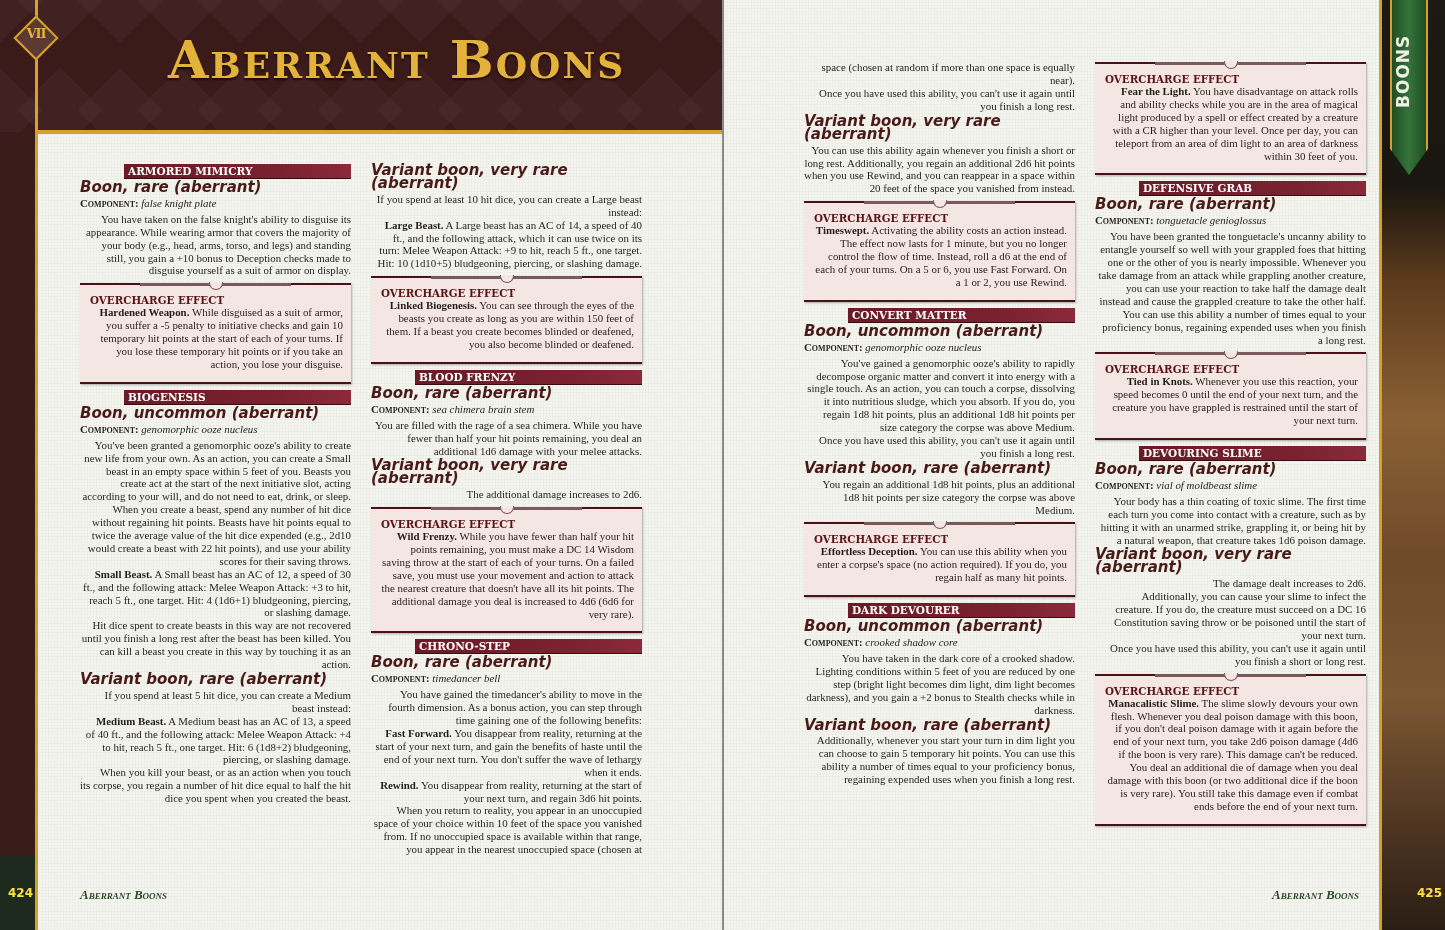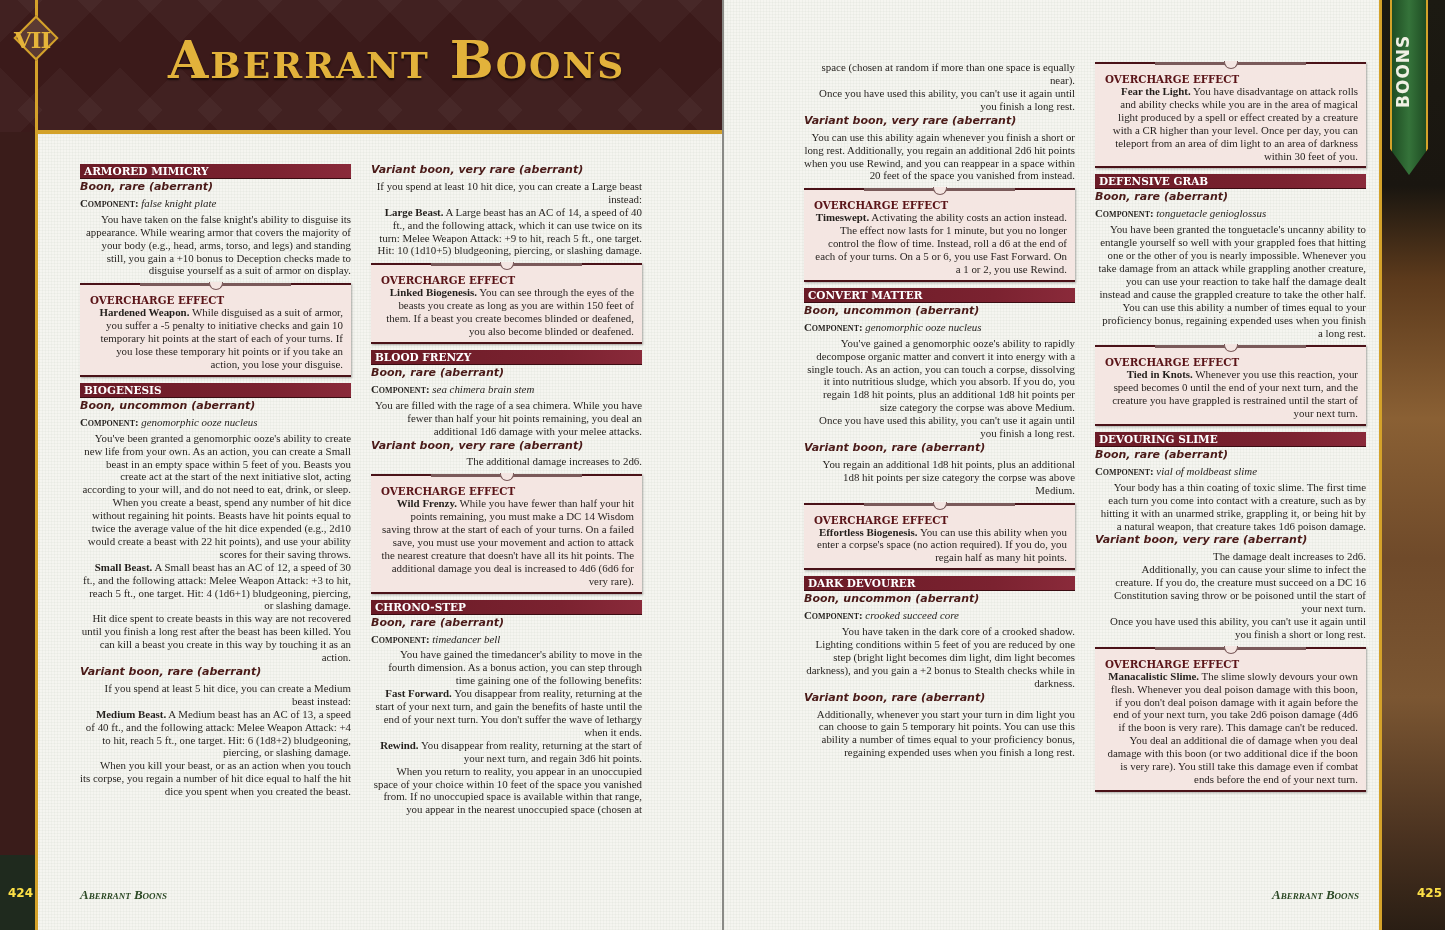--- a/index.html
+++ b/index.html
@@ -26,22 +26,22 @@
       linear-gradient(-45deg, rgba(255,255,255,0.03) 25%, transparent 25%, transparent 75%, rgba(255,255,255,0.03) 75%);
     background-size: 60px 110px; }
   .banner-gold { position: absolute; left: 36px; top: 130px; width: 686px; height: 4px; background: #d4a22a; }
   .left-strip { position: absolute; left: 0; top: 132px; width: 36px; height: 798px; background: #3a1c1a; }
   .left-strip-gold { position: absolute; left: 35px; top: 0; width: 3px; height: 930px; background: #d4a22a; }
   .left-strip-bottom { position: absolute; left: 0; top: 855px; width: 35px; height: 75px; background: #1f2a1e; }
 
   .chapter-diamond { position: absolute; left: 14px; top: 16px; width: 44px; height: 44px; }
   .chapter-diamond .shape { position: absolute; left: 6px; top: 6px; width: 32px; height: 32px;
     transform: rotate(45deg); background: #5b3a33; border: 2px solid #d4a22a; }
-  .chapter-diamond .num { position: absolute; left: 0; top: 10px; width: 44px; 
-    font-family: "DejaVu Serif", serif; font-weight: bold; font-size: 23px; color: #e5b43a; letter-spacing: -1px; }
+  .chapter-diamond .num { position: absolute; left: 0; top: 10px; width: 44px; text-align: center;
+    font-family: "DejaVu Serif", serif; font-weight: bold; font-size: 13px; color: #e5b43a; letter-spacing: -1px; }
 
   .page-title { position: absolute; left: 168px; top: 30px; font-family: "DejaVu Serif", serif;
     font-size: 52px; color: #e2b23b; letter-spacing: 2px; font-variant: small-caps;
     text-shadow: 0 2px 2px rgba(0,0,0,0.6); line-height: 60px; }
 
   
   .right-strip { position: absolute; left: 1381px; top: 0; width: 64px; height: 930px;
     background: linear-gradient(180deg, #1c1a12 0%, #1a1610 20%, #5c3a1c 30%, #8a6034 45%, #6f4a2a 60%, #7b5632 75%, #4a3220 90%, #2a1e14 100%); }
   .right-strip-gold { position: absolute; left: 1379px; top: 0; width: 3px; height: 930px; background: #d4a22a; }
   .right-tab { position: absolute; left: 1390px; top: 0; width: 38px; height: 175px;
@@ -59,30 +59,30 @@
     font-weight: bold; font-variant: small-caps; font-size: 13px; color: #2d4a26; }
 
   
   .col { position: absolute; width: 271px; font-size: 10.9px; line-height: 12.9px; }
   .col p { text-align: right; }
   .col p.ind { text-indent: 9px; }
 
   .boon-head { background: linear-gradient(90deg, #6a1b26, #7b2230 70%, #8a2a3a);
     color: #fff; font-family: "DejaVu Serif", serif; font-weight: bold; font-size: 10.5px;
     padding: 1px 4px; height: 15px; line-height: 13px; margin-top: 6px; margin-bottom: 2px;
-    border-bottom: 1px solid #3a0c12; }
+    border-bottom: 1px solid #3a0c12; margin-left: 44px; }
   .rarity { font-family: "DejaVu Sans", sans-serif; font-style: italic; font-weight: bold;
-    font-size: 11px; color: #4a1a18; margin: 2px 0 3px; }
+    font-size: 15px; color: #4a1a18; margin: 2px 0 3px; }
   .component { margin-bottom: 3px; }
   .component .clabel { font-variant: small-caps; font-weight: bold; }
   .component .cval { font-style: italic; }
   .em { font-weight: bold; }
 
   .oc { position: relative; background: #f4e6e2; border-top: 2px solid #4a1218; border-bottom: 2px solid #4a1218;
-    padding: 9px 8px 4px 10px; margin: 6px 0 1px; box-shadow: 1px 1px 2px rgba(0,0,0,0.3); }
+    padding: 9px 8px 11px 10px; margin: 6px 0 1px; box-shadow: 1px 1px 2px rgba(0,0,0,0.3); }
   .oc::before { content: ""; position: absolute; left: 60px; right: 60px; top: -2px; height: 3px;
     background: #7a5a5a; }
   .oc .knot { position: absolute; left: 50%; top: -3px; width: 14px; height: 8px; margin-left: -7px;
     border: 1.5px solid #7a5a5a; border-top: none; border-radius: 0 0 8px 8px; background: #f4e6e2; }
   .oc-title { font-family: "DejaVu Serif", serif; font-weight: bold; font-size: 10.3px; color: #5a1418; line-height: 12px; }
 </style>
 </head>
 <body>
 
 <div class="page page-left">
@@ -192,28 +192,28 @@
     <div class="boon-head">CONVERT MATTER</div>
     <div class="rarity">Boon, uncommon (aberrant)</div>
     <div class="component"><span class="clabel">Component:</span> <span class="cval">genomorphic ooze nucleus</span></div>
     <p>You've gained a genomorphic ooze's ability to rapidly decompose organic matter and convert it into energy with a single touch. As an action, you can touch a corpse, dissolving it into nutritious sludge, which you absorb. If you do, you regain 1d8 hit points, plus an additional 1d8 hit points per size category the corpse was above Medium.</p>
     <p class="ind">Once you have used this ability, you can't use it again until you finish a long rest.</p>
     <div class="rarity">Variant boon, rare (aberrant)</div>
     <p>You regain an additional 1d8 hit points, plus an additional 1d8 hit points per size category the corpse was above Medium.</p>
     <div class="oc">
         <span class="knot"></span>
       <div class="oc-title">OVERCHARGE EFFECT</div>
-      <p><span class="em">Effortless Biogenesis.</span> <span>You can use this ability when you enter a corpse's space (no action required). If you do, you regain half as many hit points.</span></p>
+      <p><span class="em">Effortless Deception.</span> <span>You can use this ability when you enter a corpse's space (no action required). If you do, you regain half as many hit points.</span></p>
     </div>
   </div>
 
   <div>
     <div class="boon-head">DARK DEVOURER</div>
     <div class="rarity">Boon, uncommon (aberrant)</div>
-    <div class="component"><span class="clabel">Component:</span> <span class="cval">crooked succeed core</span></div>
+    <div class="component"><span class="clabel">Component:</span> <span class="cval">crooked shadow core</span></div>
     <p class="ind">You have taken in the dark core of a crooked shadow. Lighting conditions within 5 feet of you are reduced by one step (bright light becomes dim light, dim light becomes darkness), and you gain a +2 bonus to Stealth checks while in darkness.</p>
     <div class="rarity">Variant boon, rare (aberrant)</div>
     <p>Additionally, whenever you start your turn in dim light you can choose to gain 5 temporary hit points. You can use this ability a number of times equal to your proficiency bonus, regaining expended uses when you finish a long rest.</p>
   </div>
 </div>
 
 <div class="col" style="left:1095px; top:58px;">
   <div class="oc" style="margin-top:4px;">
       <span class="knot"></span>
     <div class="oc-title">OVERCHARGE EFFECT</div>

